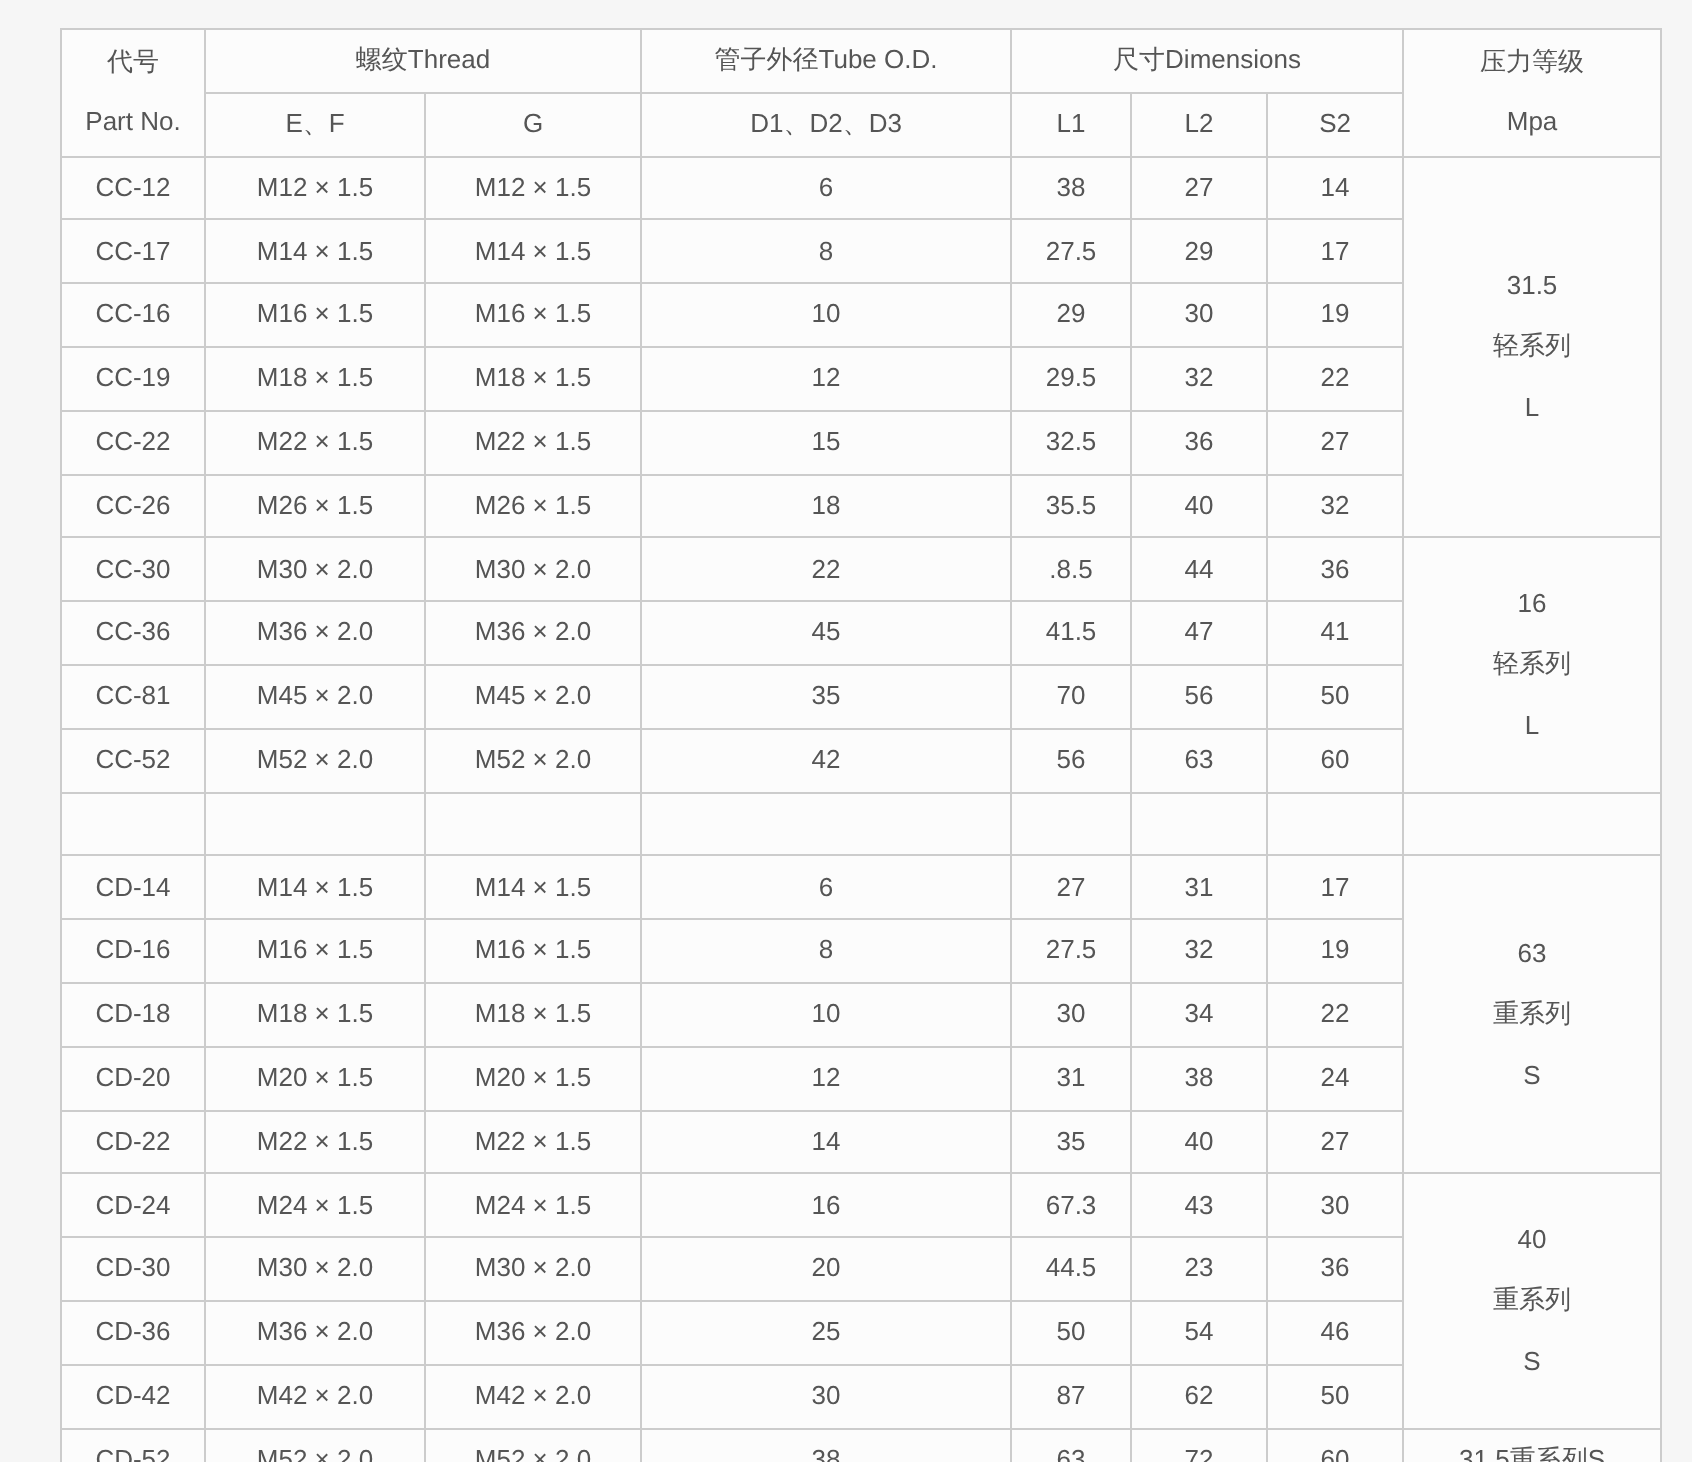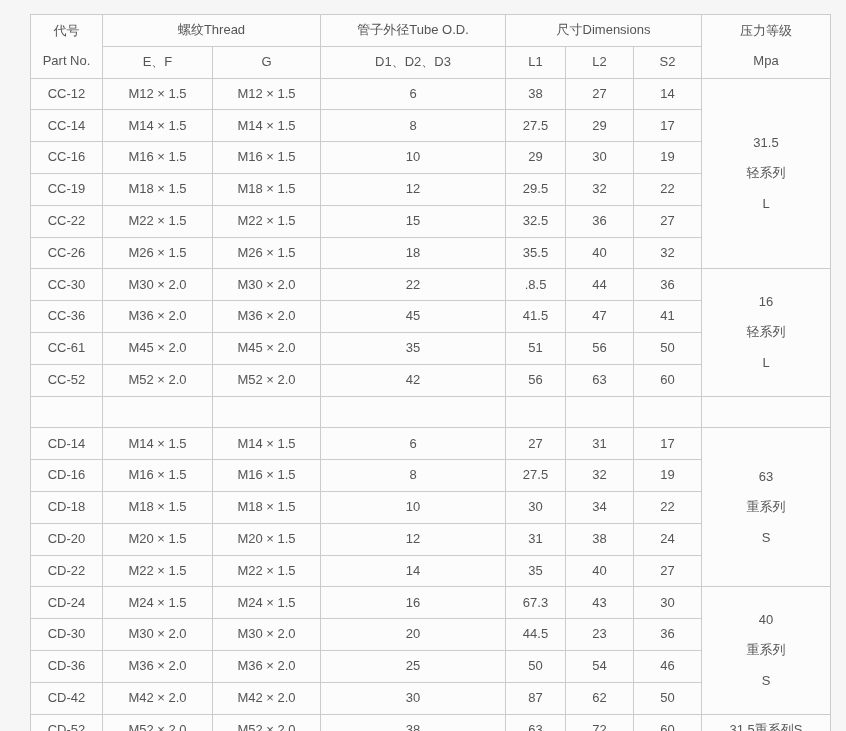--- a/index.html
+++ b/index.html
@@ -85,21 +85,21 @@
         <td>38</td>
         <td>27</td>
         <td>14</td>
         <td rowspan="6" class="pressure-cell">
           <div class="pline">31.5</div>
           <div class="pline">轻系列</div>
           <div class="pline">L</div>
         </td>
       </tr>
       <tr>
-        <td>CC-14</td>
+        <td>CC-17</td>
         <td>M14 × 1.5</td>
         <td>M14 × 1.5</td>
         <td>8</td>
         <td>27.5</td>
         <td>29</td>
         <td>17</td>
       </tr>
       <tr>
         <td>CC-16</td>
         <td>M16 × 1.5</td>
@@ -153,25 +153,25 @@
       <tr>
         <td>CC-36</td>
         <td>M36 × 2.0</td>
         <td>M36 × 2.0</td>
         <td>45</td>
         <td>41.5</td>
         <td>47</td>
         <td>41</td>
       </tr>
       <tr>
-        <td>CC-61</td>
+        <td>CC-81</td>
         <td>M45 × 2.0</td>
         <td>M45 × 2.0</td>
         <td>35</td>
-        <td>51</td>
+        <td>70</td>
         <td>56</td>
         <td>50</td>
       </tr>
       <tr>
         <td>CC-52</td>
         <td>M52 × 2.0</td>
         <td>M52 × 2.0</td>
         <td>42</td>
         <td>56</td>
         <td>63</td>

